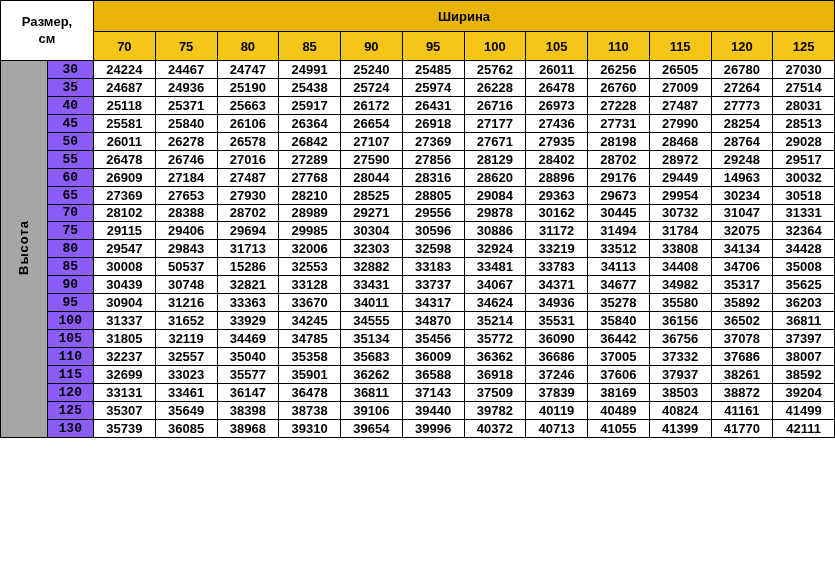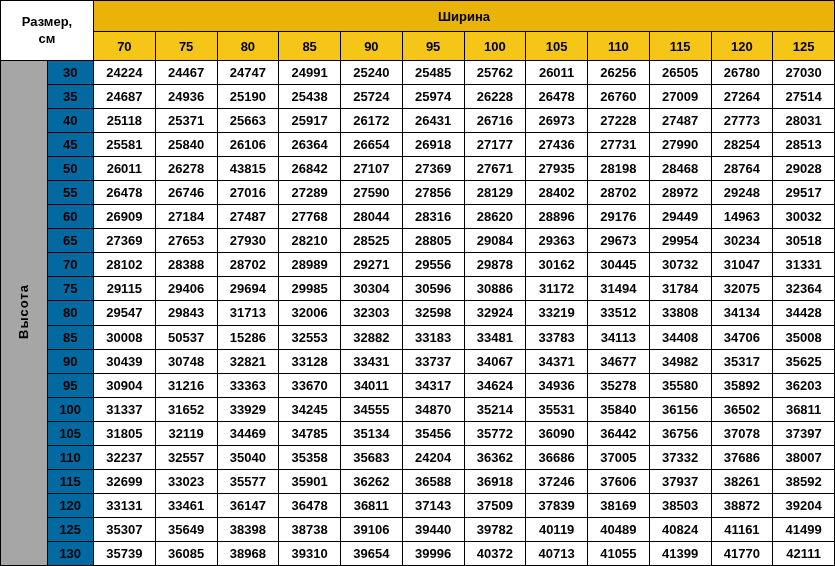--- a/index.html
+++ b/index.html
@@ -9,21 +9,21 @@
   }
   body {
     font-family: "Liberation Sans", sans-serif;
     width: 835px;
     height: 566px;
     overflow: hidden;
   }
   table.price-table {
     border-collapse: collapse;
     width: 835px;
-    height: 566px;
+    height: 438px;
     table-layout: fixed;
   }
   table.price-table td, table.price-table th {
     border: 1px solid #000000;
     font-size: 13px;
     font-weight: bold;
     text-align: center;
     padding: 0;
     color: #000000;
   }
@@ -61,23 +61,24 @@
     text-align: center;
   }
   .height-label .vert {
     writing-mode: vertical-rl;
     transform: rotate(180deg);
     display: inline-block;
     letter-spacing: 1px;
   }
   
   .height-head {
-    background: #0369a1;
+    background: #8b5cf6;
     width: 54px;
     font-size: 14px;
+    font-family: Liberation Mono, monospace;
   }
   
   .data-cell {
     background: #ffffff;
     font-size: 13px;
     font-weight: normal;
     text-align: left;
     padding-left: 6px;
   }
 </style>
@@ -167,21 +168,21 @@
         <td class="data-cell">27436</td>
         <td class="data-cell">27731</td>
         <td class="data-cell">27990</td>
         <td class="data-cell">28254</td>
         <td class="data-cell">28513</td>
       </tr>
       <tr>
         <td class="height-head">50</td>
         <td class="data-cell">26011</td>
         <td class="data-cell">26278</td>
-        <td class="data-cell">43815</td>
+        <td class="data-cell">26578</td>
         <td class="data-cell">26842</td>
         <td class="data-cell">27107</td>
         <td class="data-cell">27369</td>
         <td class="data-cell">27671</td>
         <td class="data-cell">27935</td>
         <td class="data-cell">28198</td>
         <td class="data-cell">28468</td>
         <td class="data-cell">28764</td>
         <td class="data-cell">29028</td>
       </tr>
@@ -350,21 +351,21 @@
         <td class="data-cell">37078</td>
         <td class="data-cell">37397</td>
       </tr>
       <tr>
         <td class="height-head">110</td>
         <td class="data-cell">32237</td>
         <td class="data-cell">32557</td>
         <td class="data-cell">35040</td>
         <td class="data-cell">35358</td>
         <td class="data-cell">35683</td>
-        <td class="data-cell">24204</td>
+        <td class="data-cell">36009</td>
         <td class="data-cell">36362</td>
         <td class="data-cell">36686</td>
         <td class="data-cell">37005</td>
         <td class="data-cell">37332</td>
         <td class="data-cell">37686</td>
         <td class="data-cell">38007</td>
       </tr>
       <tr>
         <td class="height-head">115</td>
         <td class="data-cell">32699</td>

